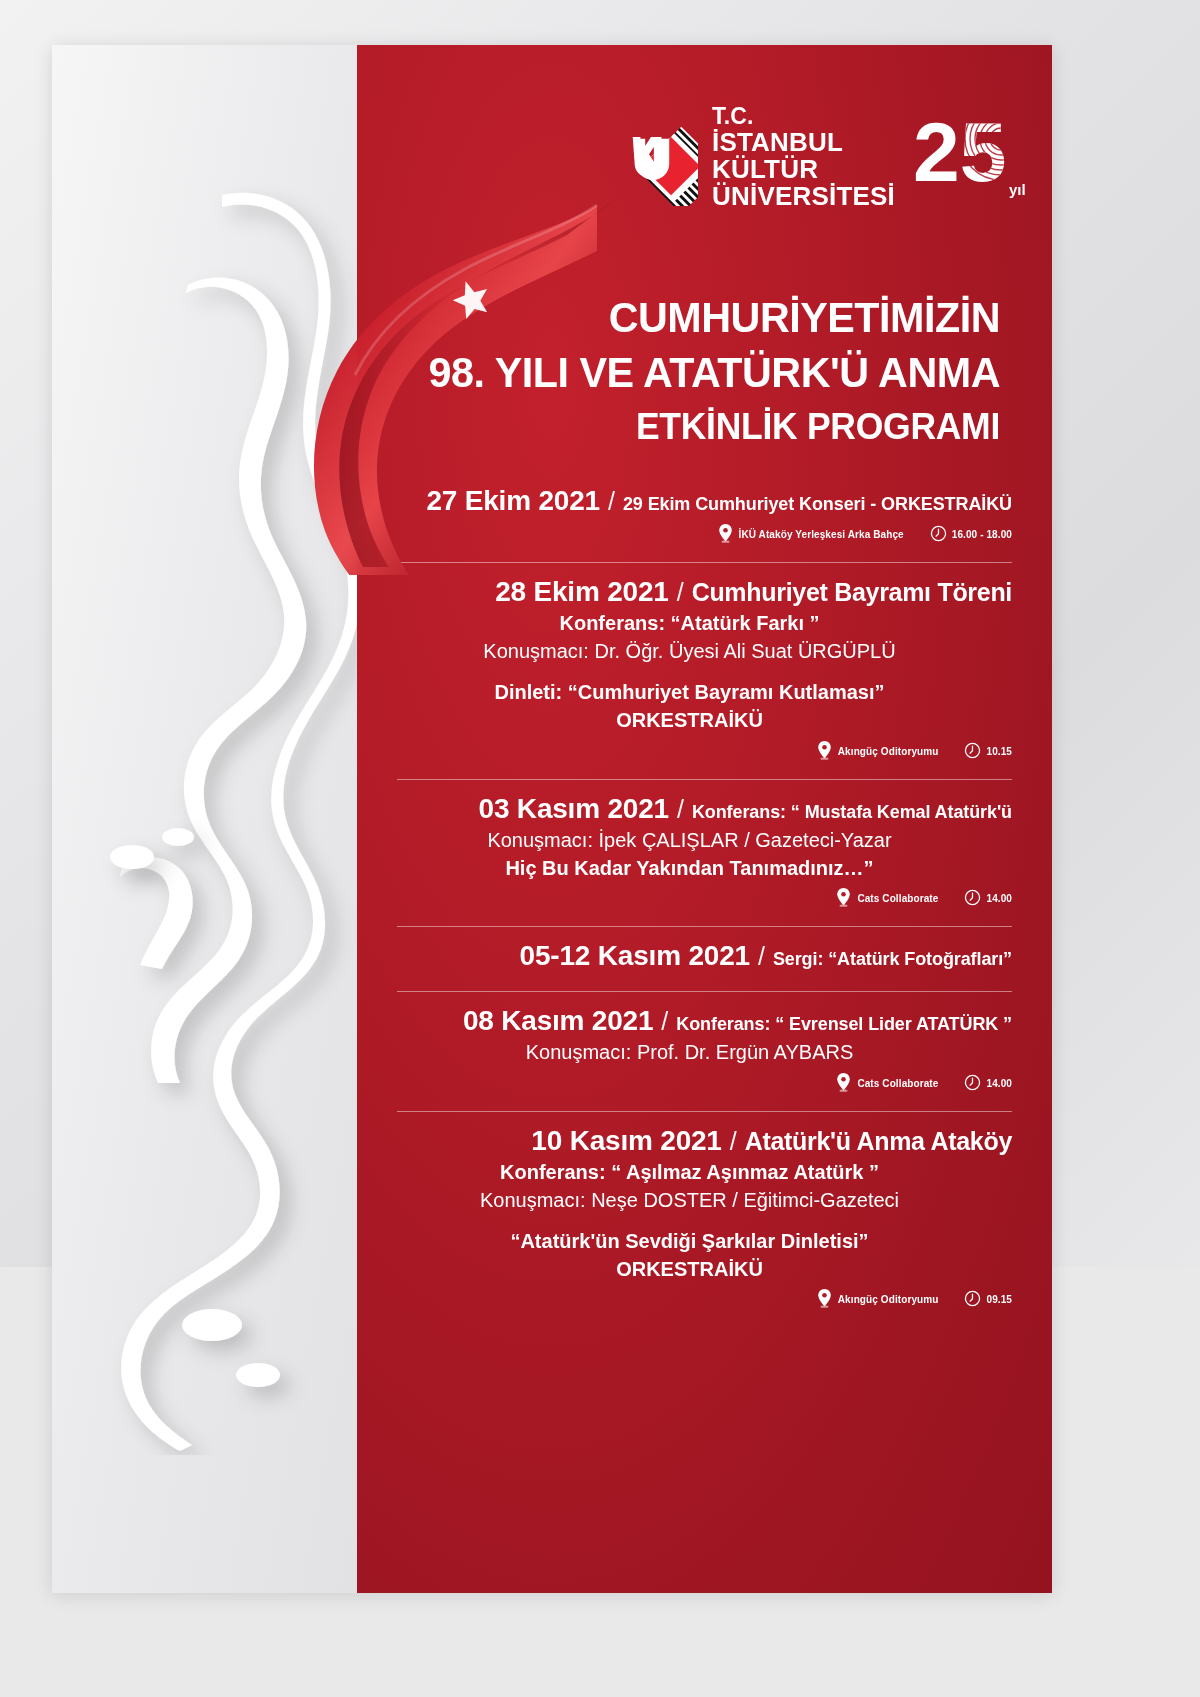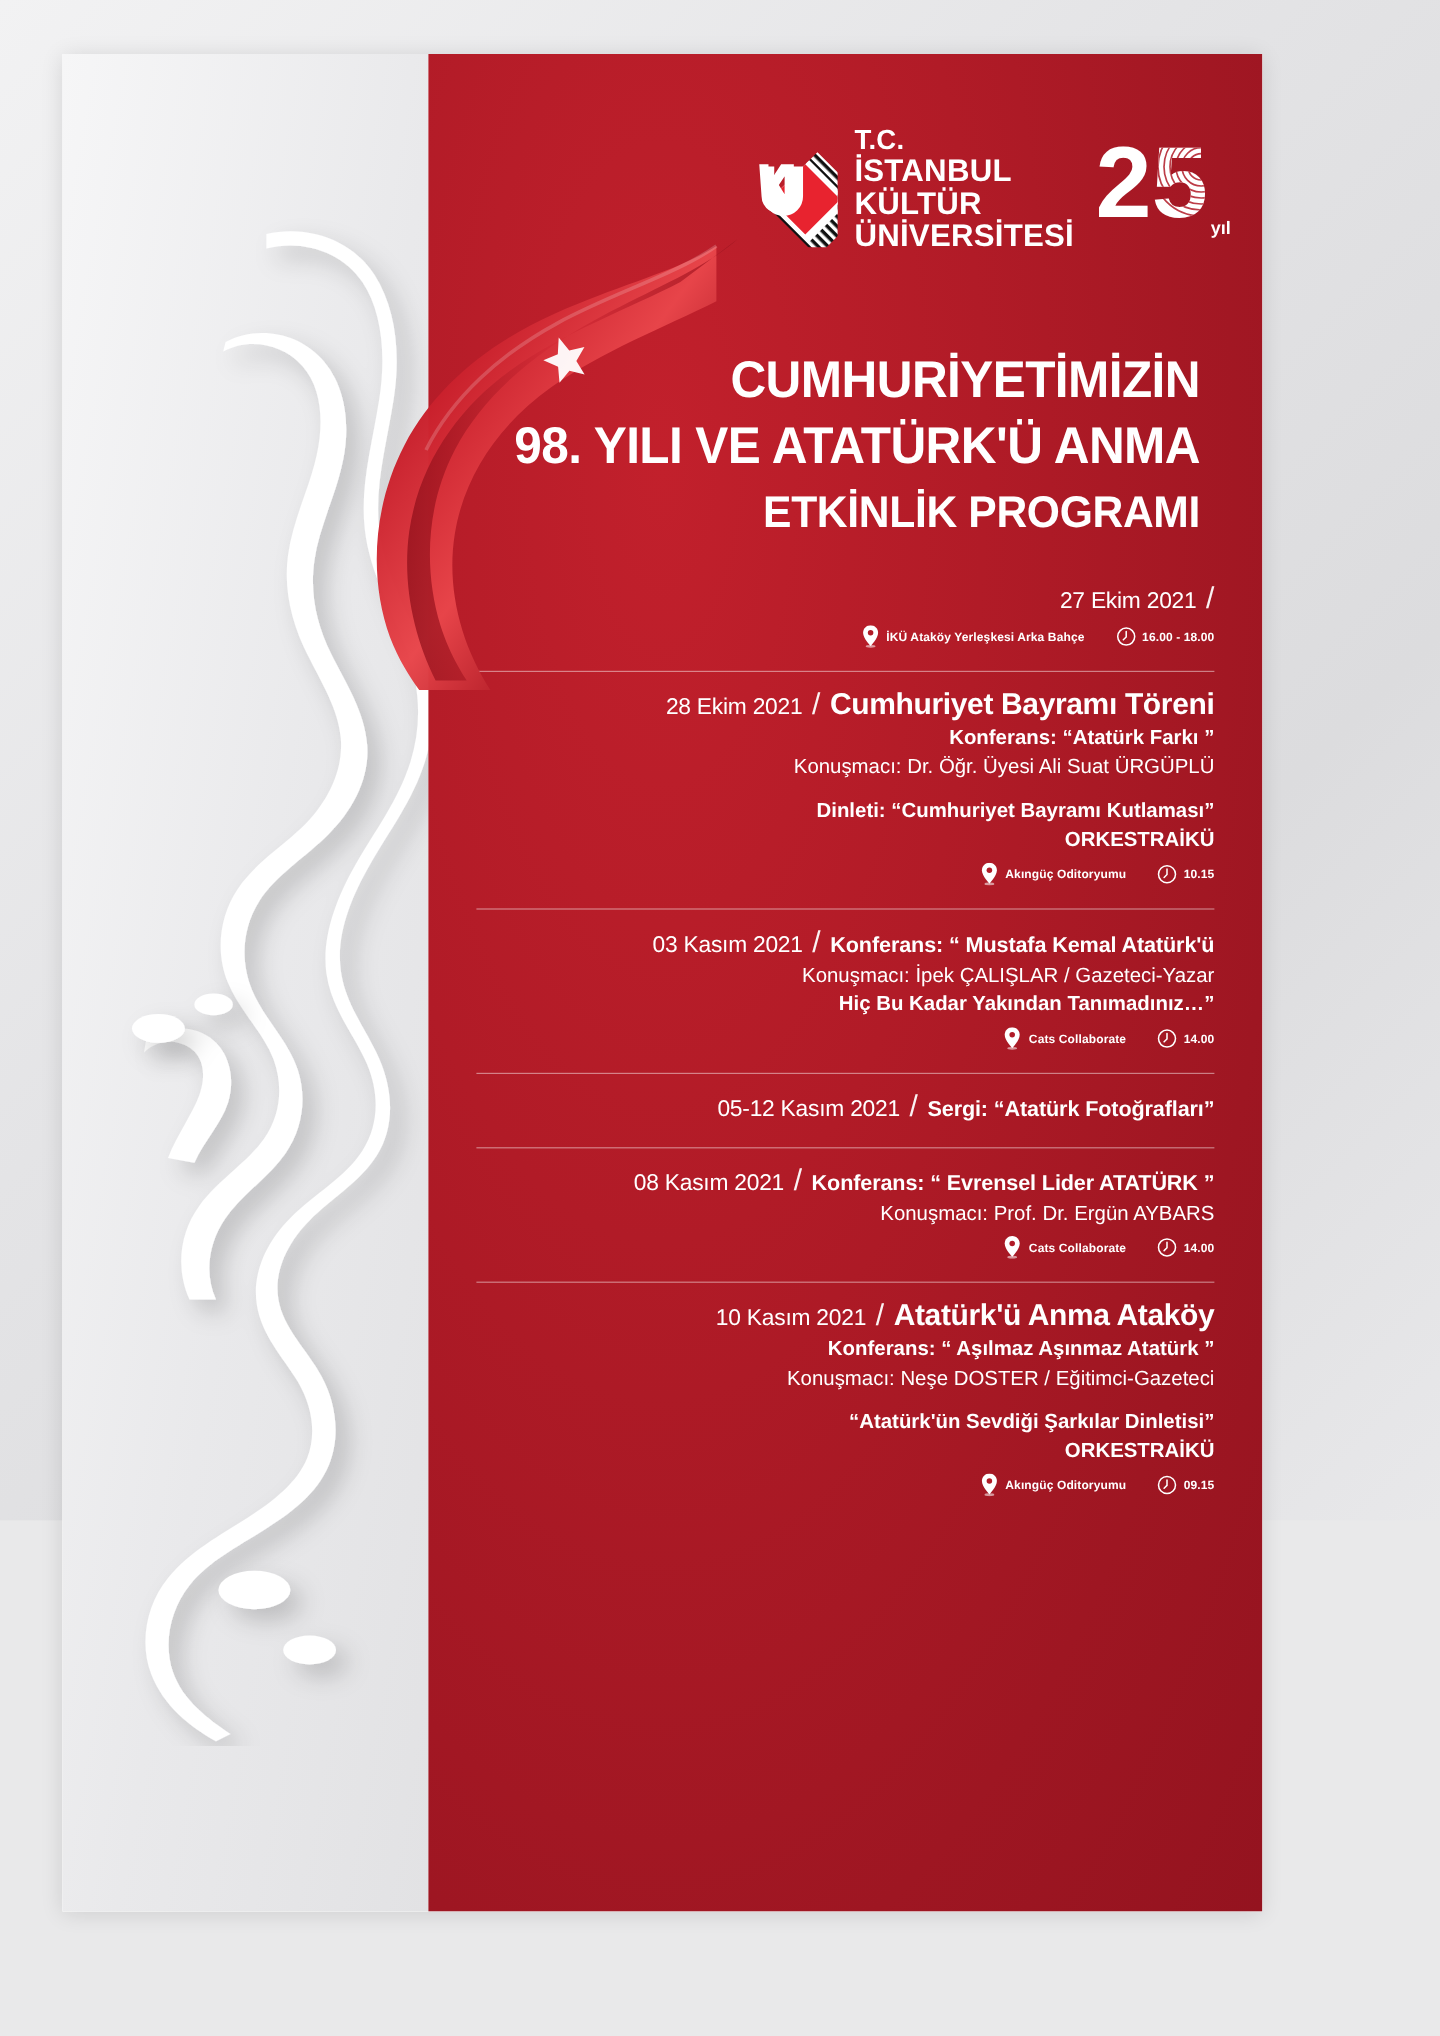--- a/index.html
+++ b/index.html
@@ -144,41 +144,41 @@
   }
 
   .ev-headrow {
     display: flex;
     align-items: baseline;
     justify-content: flex-end;
     gap: 8px;
     white-space: nowrap;
   }
   .ev-date {
-    font-weight: normal;
-    font-size: 19px;
+    font-weight: bold;
+    font-size: 28px;
     letter-spacing: -0.2px;
     flex: none;
   }
   .ev-slash {
     font-weight: normal;
     font-size: 25px;
     flex: none;
     opacity: .95;
   }
   .ev-title {
     font-weight: bold;
     font-size: 18px;
     letter-spacing: -0.1px;
   }
   .ev-title.big { font-size: 25px; letter-spacing: -0.3px; }
   .ev-line {
-    text-align: right;
+    text-align: center;
     font-weight: normal;
-    font-size: 17px;
+    font-size: 20px;
     line-height: 1.32;
     margin-top: 2px;
   }
   .ev-line.strong { font-weight: bold; }
   .ev-gap { height: 12px; }
 
   .ev-meta {
     display: flex;
     align-items: center;
     justify-content: flex-end;
@@ -312,20 +312,21 @@
         <span class="hl1">CUMHURİYETİMİZİN</span>
         <span class="hl2">98. YILI VE ATATÜRK'Ü ANMA</span>
         <span class="hl3">ETKİNLİK PROGRAMI</span>
       </div>
 
       <div class="program" id="program-list">
           <div class="event">
             <div class="ev-headrow">
               <span class="ev-date">27 Ekim 2021</span>
               <span class="ev-slash">/</span>
+              <span class="ev-title">29 Ekim Cumhuriyet Konseri - ORKESTRAİKÜ</span>
             </div>
             <div class="ev-meta">
               <span class="meta-item">
                 <span class="icon-pin">
                   <svg viewBox="0 0 24 28" xmlns="http://www.w3.org/2000/svg">
                     <path d="M12 0C6.9 0 2.8 4.1 2.8 9.2c0 6.9 9.2 16.4 9.2 16.4s9.2-9.5 9.2-16.4C21.2 4.1 17.1 0 12 0z" fill="#ffffff"></path>
                     <circle cx="12" cy="9.2" r="3.4" fill="#b11b27"></circle>
                     <ellipse cx="12" cy="26" rx="6" ry="1.8" fill="#ffffff" opacity="0.55"></ellipse>
                   </svg>
                 </span>

